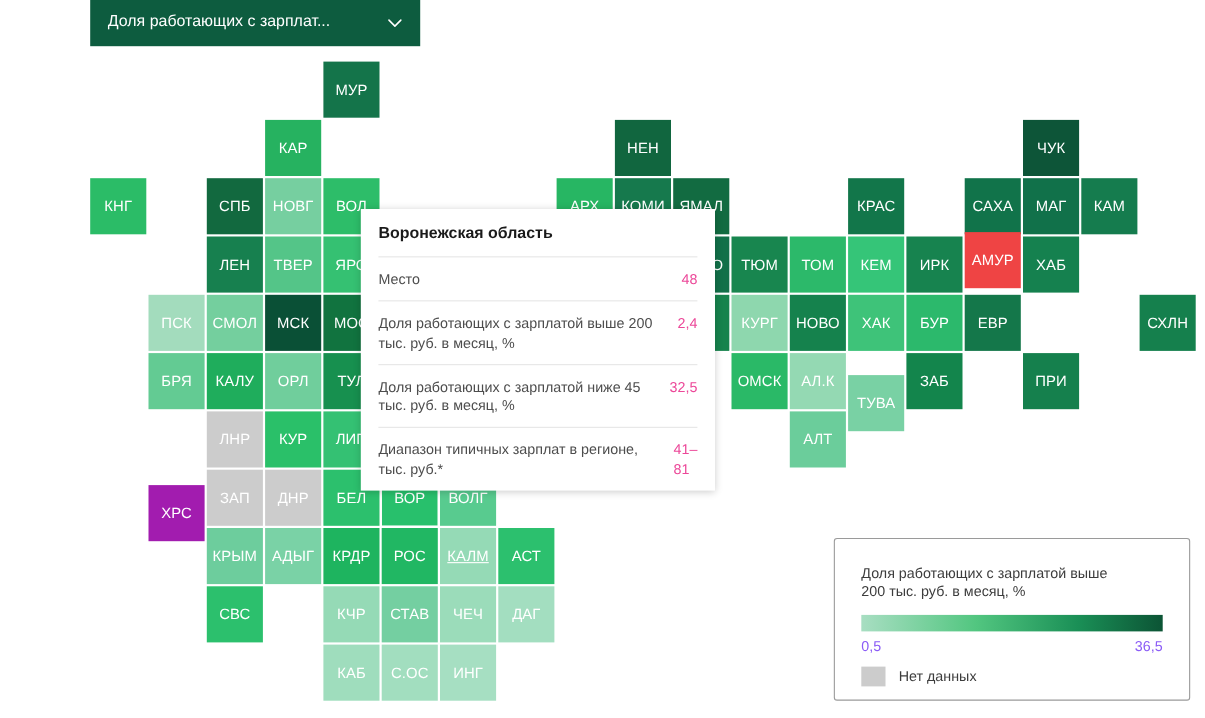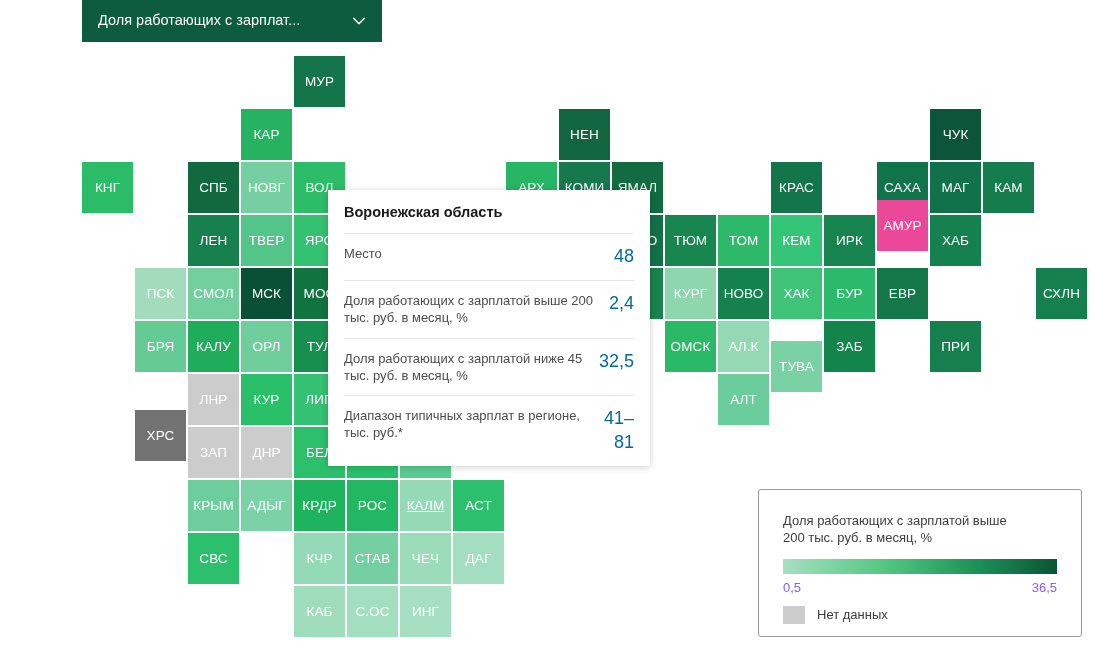--- a/index.html
+++ b/index.html
@@ -96,24 +96,23 @@
     padding: 11px 0 11px 0;
     gap: 12px;
   }
   #tooltip .tt-key {
     font-size: 13px;
     color: #4d4d4d;
     line-height: 1.33;
     flex: 1 1 auto;
   }
   #tooltip .tt-val {
-    font-size: 18px;
-    color: #0369a1;
+    font-size: 13px;
+    color: #ec4899;
     line-height: 1.33;
-    text-align: right;
     flex: 0 0 auto;
     white-space: pre-line;
   }
 
   
   #legend {
     position: absolute;
     left: 758px; top: 489px;
     width: 324px; height: 148px;
     background: #ffffff;
@@ -232,21 +231,21 @@
       </div>
       <div class="tile" style="left: 718px; top: 215px; background: rgb(44, 185, 106);">
         <span class="tlabel">ТОМ</span>
       </div>
       <div class="tile" style="left: 771px; top: 215px; background: rgb(53, 197, 120);">
         <span class="tlabel">КЕМ</span>
       </div>
       <div class="tile" style="left: 824px; top: 215px; background: rgb(23, 131, 79);">
         <span class="tlabel">ИРК</span>
       </div>
-      <div class="tile" style="left: 877px; top: 200px; background: #ec4899; align-items: center;">
+      <div class="tile" style="left: 877px; top: 211px; background: #ef4444; align-items: center;">
         <span class="tlabel">АМУР</span>
       </div>
       <div class="tile" style="left: 930px; top: 215px; background: rgb(21, 129, 79);">
         <span class="tlabel">ХАБ</span>
       </div>
       <div class="tile" style="left: 135px; top: 268px; background: rgb(163, 220, 189);">
         <span class="tlabel">ПСК</span>
       </div>
       <div class="tile" style="left: 188px; top: 268px; background: rgb(116, 207, 158);">
         <span class="tlabel">СМОЛ</span>
@@ -310,21 +309,21 @@
       </div>
       <div class="tile" style="left: 241px; top: 374px; background: rgb(42, 192, 105);">
         <span class="tlabel">КУР</span>
       </div>
       <div class="tile" style="left: 294px; top: 374px; background: rgb(52, 193, 115);">
         <span class="tlabel">ЛИП</span>
       </div>
       <div class="tile" style="left: 718px; top: 374px; background: rgb(107, 205, 155);">
         <span class="tlabel">АЛТ</span>
       </div>
-      <div class="tile nodata" style="left: 135px; top: 410px; background: #737373;">
+      <div class="tile nodata" style="left: 135px; top: 441px; background: #a21caf;">
         <span class="tlabel">ХРС</span>
       </div>
       <div class="tile nodata" style="left: 188px; top: 427px; background: rgb(204, 204, 204);">
         <span class="tlabel">ЗАП</span>
       </div>
       <div class="tile nodata" style="left: 241px; top: 427px; background: rgb(204, 204, 204);">
         <span class="tlabel">ДНР</span>
       </div>
       <div class="tile" style="left: 294px; top: 427px; background: rgb(44, 192, 109);">
         <span class="tlabel">БЕЛ</span>

